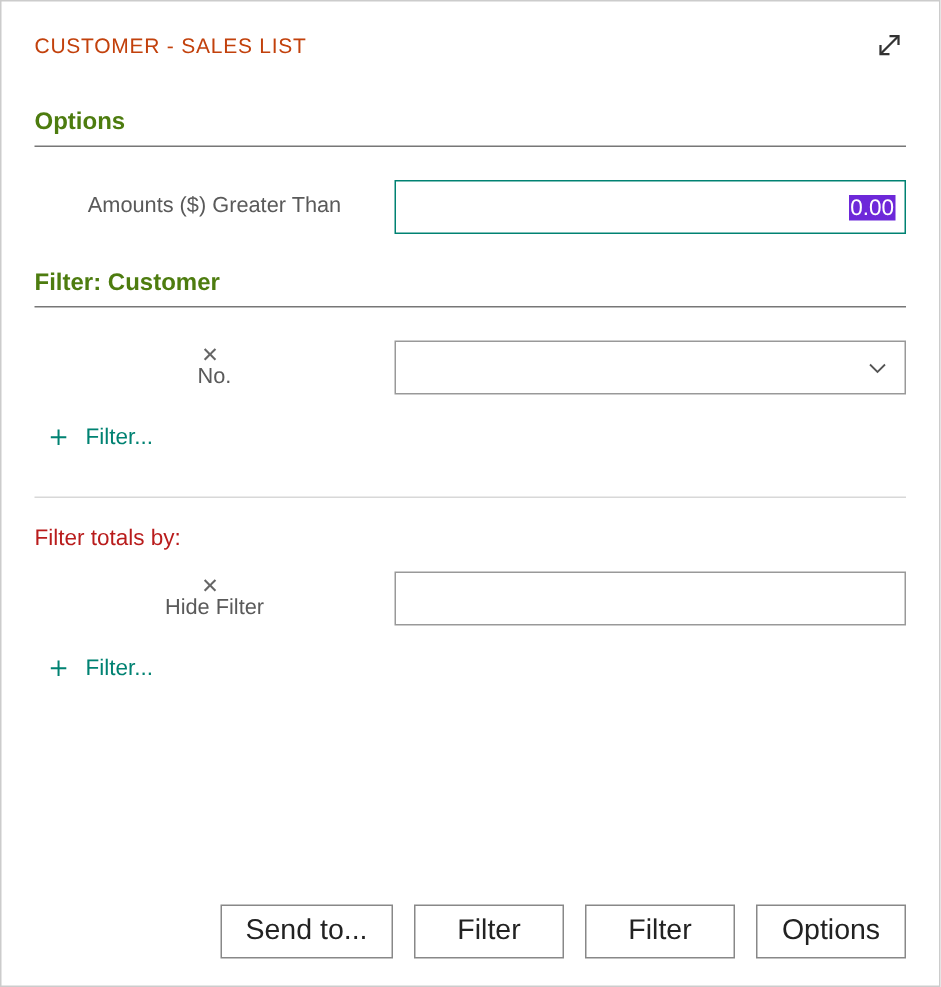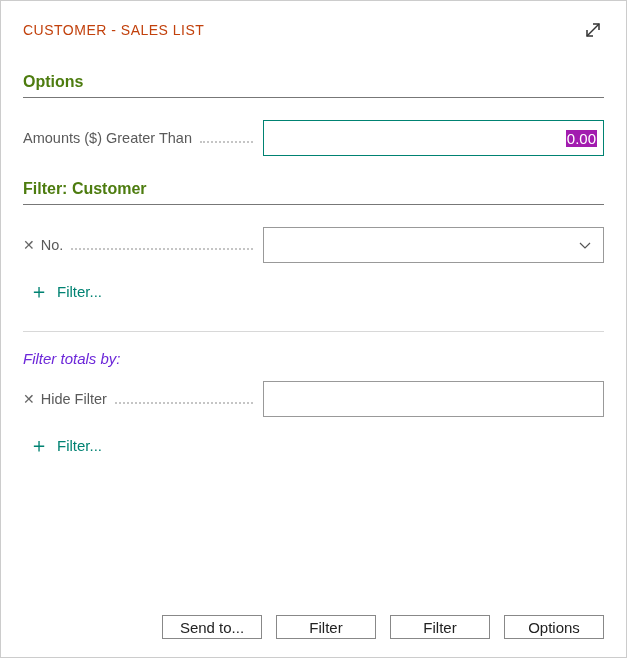--- a/index.html
+++ b/index.html
@@ -68,20 +68,21 @@
     align-items: center;
     margin-bottom: 18px;
   }
   .field-label-wrap {
     width: 240px;
     display: flex;
     align-items: center;
     color: #5a5a5a;
     font-size: 14.5px;
     position: relative;
+    flex-direction: column;
   }
   .field-label-wrap.with-x .x-btn {
     margin-right: 6px;
     color: #666;
     font-size: 14px;
     line-height: 1;
     cursor: pointer;
   }
   .label-text { white-space: nowrap; }
   .dots {
@@ -97,21 +98,21 @@
   input.text-input, .select-input, .plain-input {
     width: 100%;
     height: 36px;
     border: 1px solid #999;
     font-size: 15px;
     padding: 0 10px;
     background: #fff;
     color: #222;
   }
   .amount-value-sel {
-    background:#a21caf; color:#fff; padding:0 1px;
+    background:#6d28d9; color:#fff; padding:0 1px;
   }
   .amount-wrap {
     border:1.5px solid #008272;
     height:36px;
     display:flex;
     align-items:center;
     justify-content:flex-end;
     padding-right:6px;
     font-size:15px;
   }
@@ -137,23 +138,22 @@
   .toggle-knob {
     position:absolute;
     left:3px; top:2.5px;
     width:13px; height:13px;
     border-radius:50%;
     background:#555;
   }
 
   .subheading {
     font-size: 15px;
-    color: #6d28d9;
+    color: #b91c1c;
     margin: 0 0 14px 0;
-    font-style: italic;
   }
 
   .filter-add {
     display:flex;
     align-items:center;
     color:#008272;
     font-size:15px;
     margin: 14px 0 8px 6px;
     cursor:pointer;
     gap:8px;
@@ -162,24 +162,24 @@
 
   .footer {
     border-top: 0 solid transparent;
     padding: 10px 22px 18px 0;
     display:flex;
     justify-content:flex-end;
     gap:14px;
   }
   .footer button {
     min-width: 100px;
-    height: 24px;
+    height: 36px;
     border:1px solid #888;
     background:#fff;
-    font-size:15px;
+    font-size:19px;
     color:#222;
     cursor:pointer;
     padding: 0 16px;
   }
 </style>
 </head>
 <body>
 
 <div class="dialog">
 

